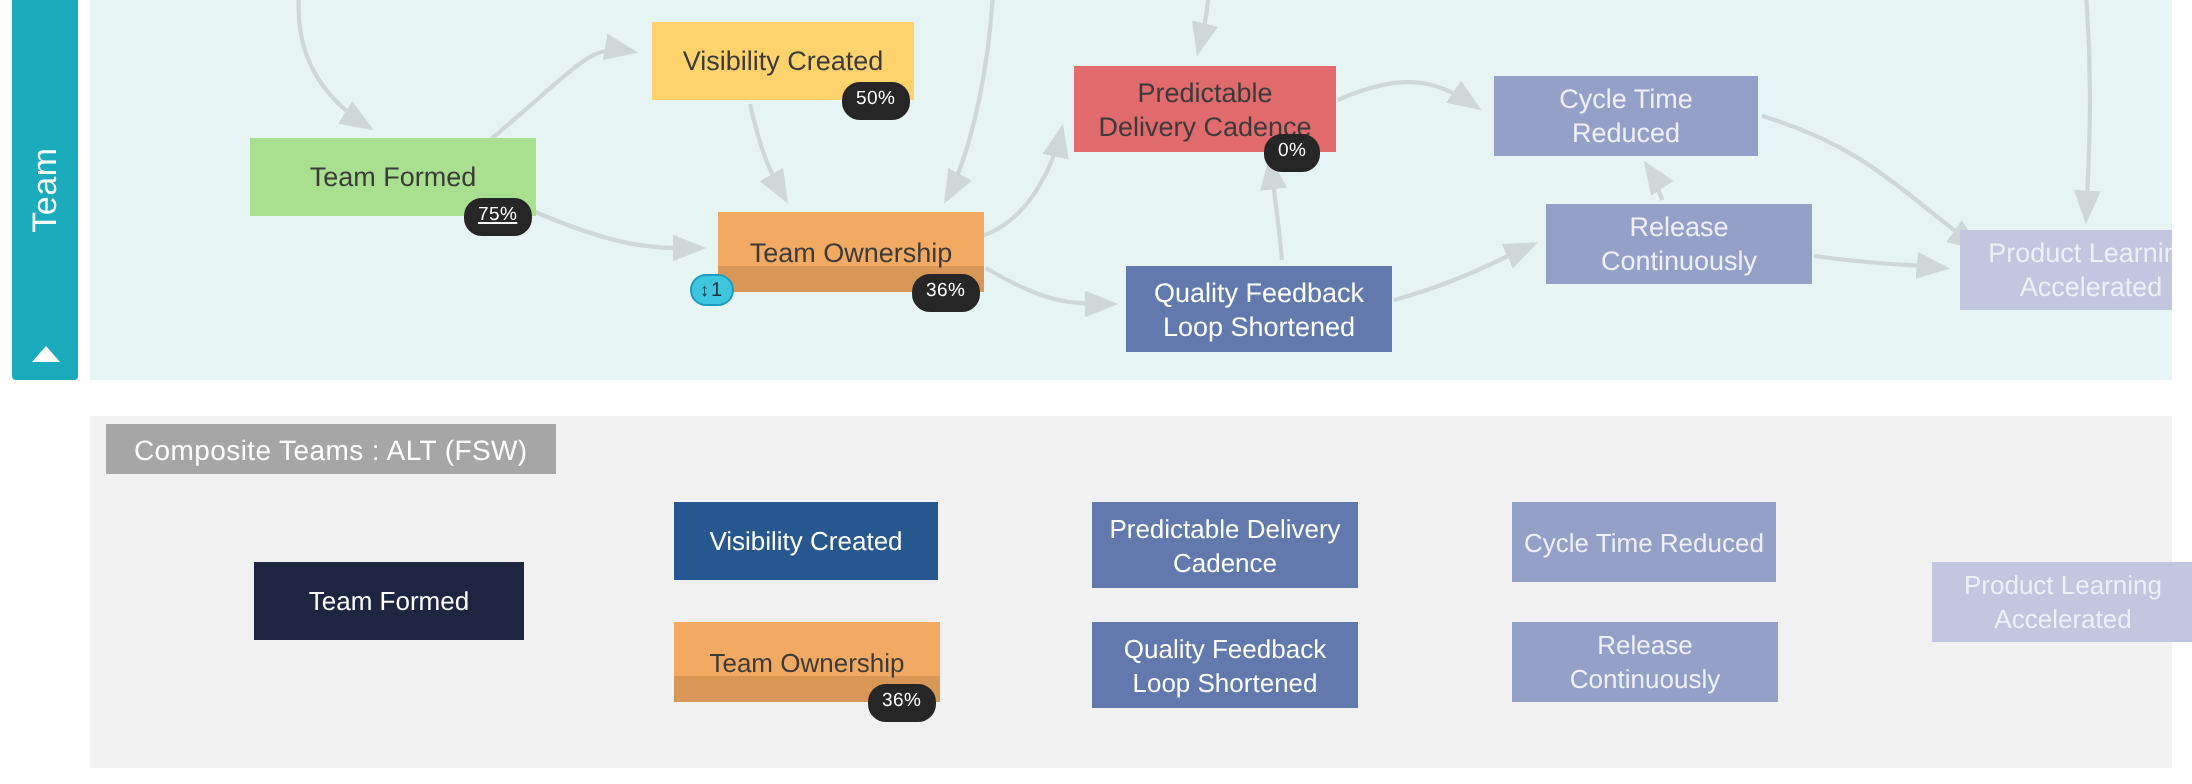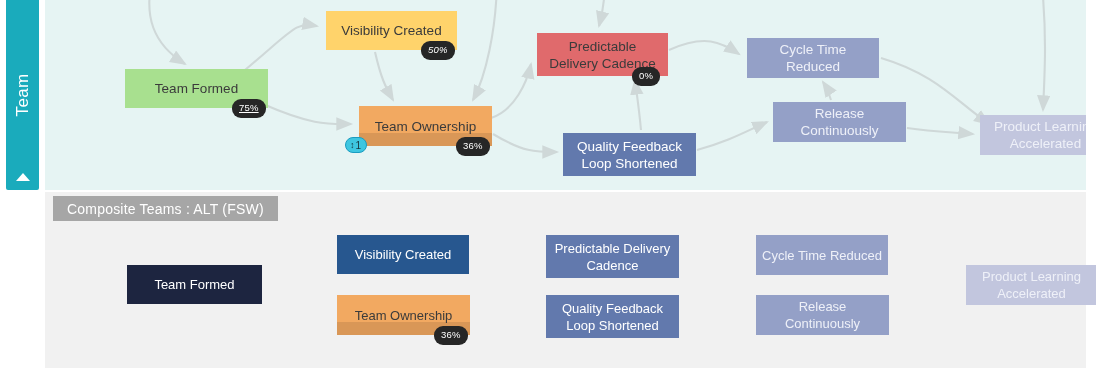--- a/index.html
+++ b/index.html
@@ -114,21 +114,21 @@
     bottom: 0;
     height: 13px;
     background: rgba(0,0,0,0.10);
     width: 100%;
   }
 
   
   #legend-panel {
     position: absolute;
     left: 45px;
-    top: 192px;
+    top: 208px;
     width: 1041px;
     height: 176px;
     background: #f1f1f1;
   }
   #legend-title {
     position: absolute;
     left: 8px;
     top: 4px;
     height: 25px;
     display: flex;
@@ -192,21 +192,21 @@
     </svg>
 
     <div id="diagram-nodes">
         <div class="node dark-text" style="left: 80px; top: 69px; width: 143px; height: 39px; background: rgb(168, 224, 143);">
           <span style="position: relative;">Team Formed</span>
         </div>
         <div class="badge" style="left: 187px; top: 99px; text-decoration: underline;">75%</div>
         <div class="node dark-text" style="left: 281px; top: 11px; width: 131px; height: 39px; background: rgb(255, 211, 107);">
           <span style="position: relative;">Visibility Created</span>
         </div>
-        <div class="badge" style="left: 376px; top: 41px; font-style: italic;">50%</div>
+        <div class="badge" style="left: 376px; top: 41px;">50%</div>
         <div class="node dark-text" style="left: 314px; top: 106px; width: 133px; height: 40px; background: rgb(242, 169, 97);">
           <div class="progressbar"></div>
           <span style="position: relative;">Team Ownership</span>
         </div>
         <div class="badge" style="left: 411px; top: 137px;">36%</div>
         <div class="chip" style="left: 300px; top: 137px;">
           <span class="glyph">↕</span>
           <span>1</span>
         </div>
         <div class="node dark-text" style="left: 492px; top: 33px; width: 131px; height: 43px; background: rgb(224, 106, 108);">

